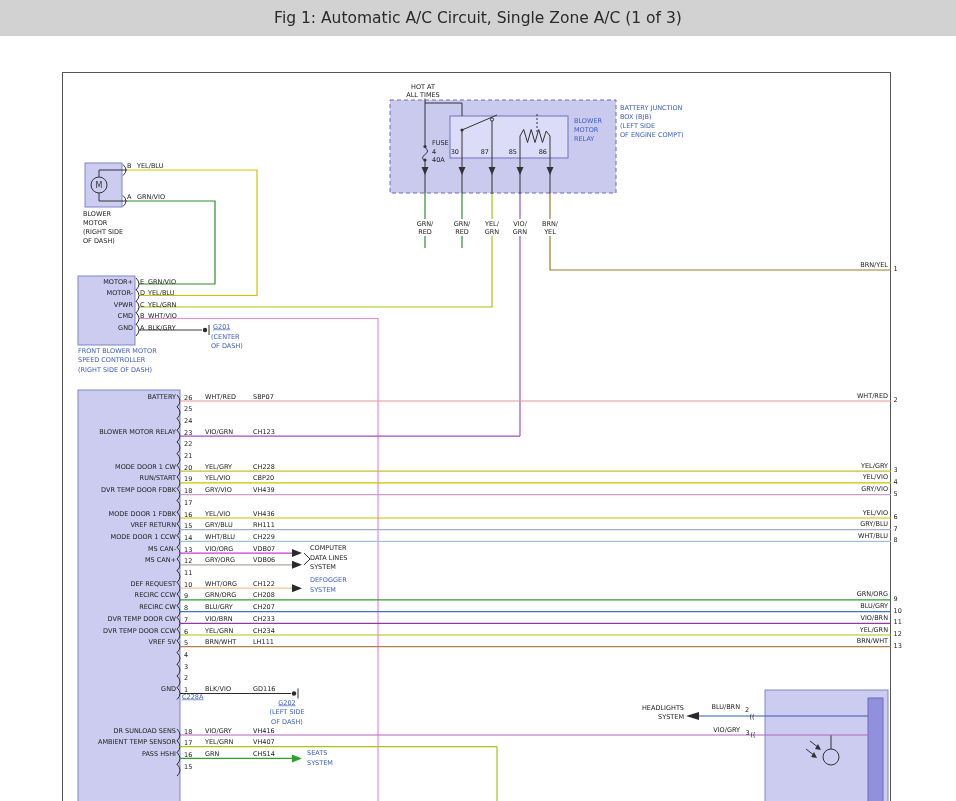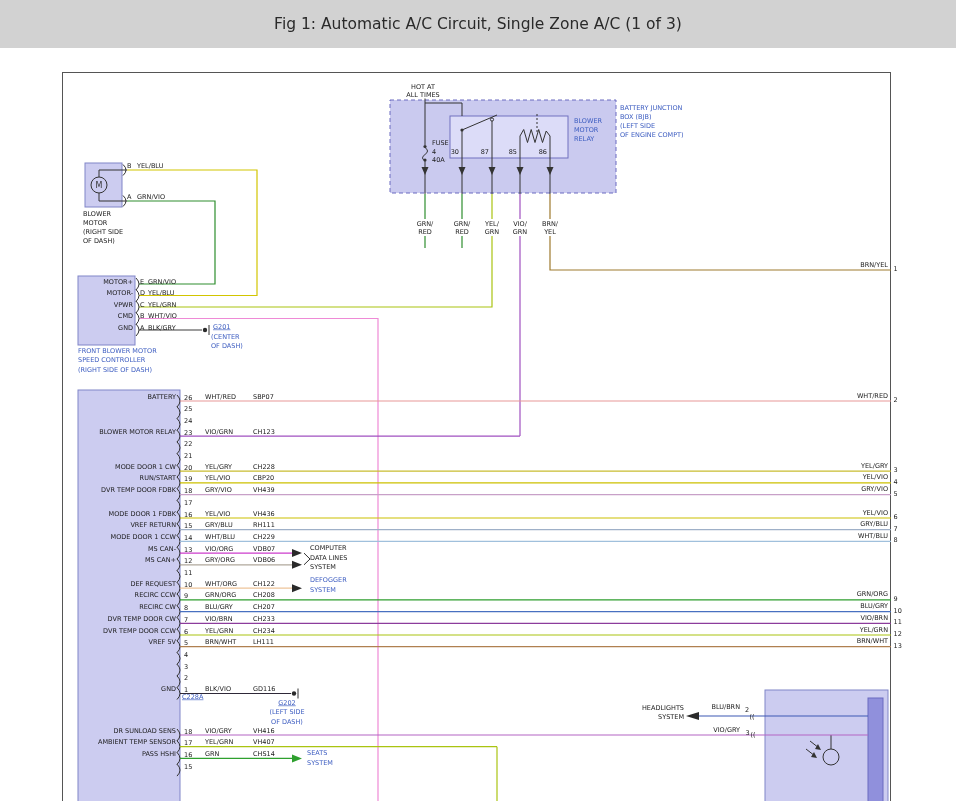--- a/index.html
+++ b/index.html
@@ -1,18 +1,18 @@
 <!DOCTYPE html>
 <html style="--headerbg: #d2d2d2; --ink: #2a2a2a; --blue: #3c5cc0; --boxfill: #ccccf0; --boxborder: #8085c8; --bjbfill: #cacaef; --relayfill: #dcdcf8; --barfill: #9090dc; --framecolor: #555555;"><head>
 <meta charset="utf-8">
 <style>
   *{margin:0;padding:0;box-sizing:border-box}
   body{background:#ffffff}
   .page{position:relative;width:956px;height:801px;background:#fff;overflow:hidden;font-family:"DejaVu Sans",sans-serif}
-  .titlebar{position:absolute;left:0;top:0;width:956px;height:48px;background:var(--headerbg);display:flex;align-items:center;justify-content:center}
+  .titlebar{position:absolute;left:0;top:0;width:956px;height:36px;background:var(--headerbg);display:flex;align-items:center;justify-content:center}
   .title{font-size:15.5px;color:var(--ink);font-family:"DejaVu Sans",sans-serif}
   svg{position:absolute;left:0;top:0}
   text{font-family:"DejaVu Sans",sans-serif}
   .t{font-size:6.5px;fill:#1a1a1a}
   .tb{font-size:6.5px;fill:var(--blue)}
   .tm{font-size:8px;fill:#333}
   .blk{stroke:#333;fill:none;stroke-width:1}
   .box{fill:var(--boxfill);stroke:var(--boxborder);stroke-width:1}
   .bjb{fill:var(--bjbfill);stroke:#6a6ac0;stroke-dasharray:4,3}
   .relay{fill:var(--relayfill);stroke:#7070c0}

